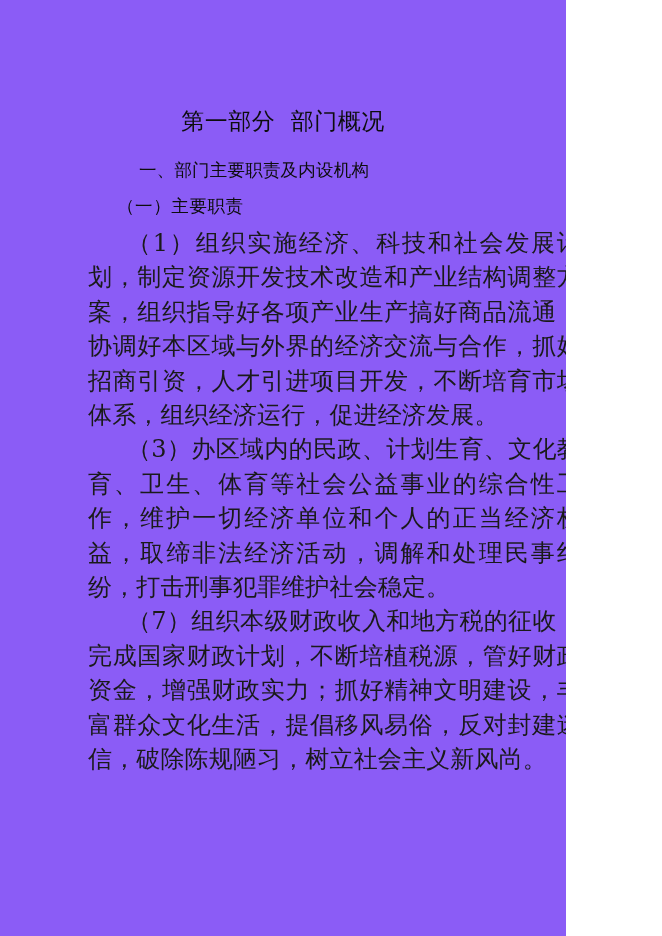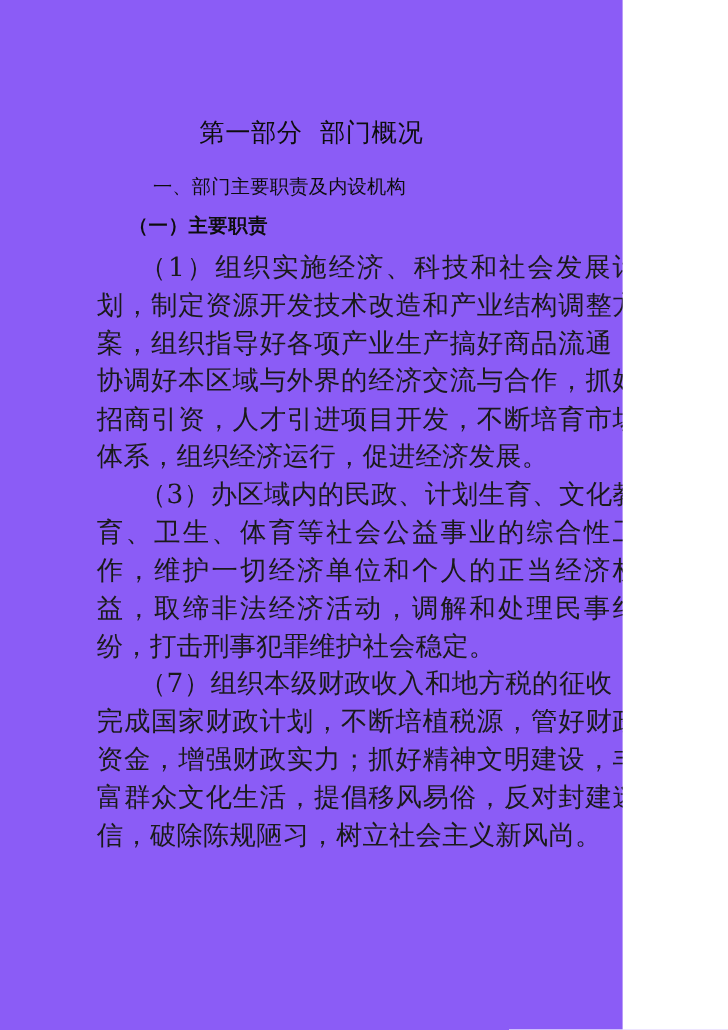--- a/index.html
+++ b/index.html
@@ -53,21 +53,21 @@
   }
 
   
   .sub-heading {
     position: absolute;
     left: 117px;
     top: 193px;
     font-family: "DejaVu Serif", "Liberation Serif", serif;
     font-size: 17.5px;
     line-height: 26px;
-    font-weight: bold;
+    font-weight: normal;
     letter-spacing: 0.6px;
     color: #0d0d0d;
     white-space: nowrap;
   }
 
   
   .body-block {
     position: absolute;
     left: 88px;
     top: 226px;

